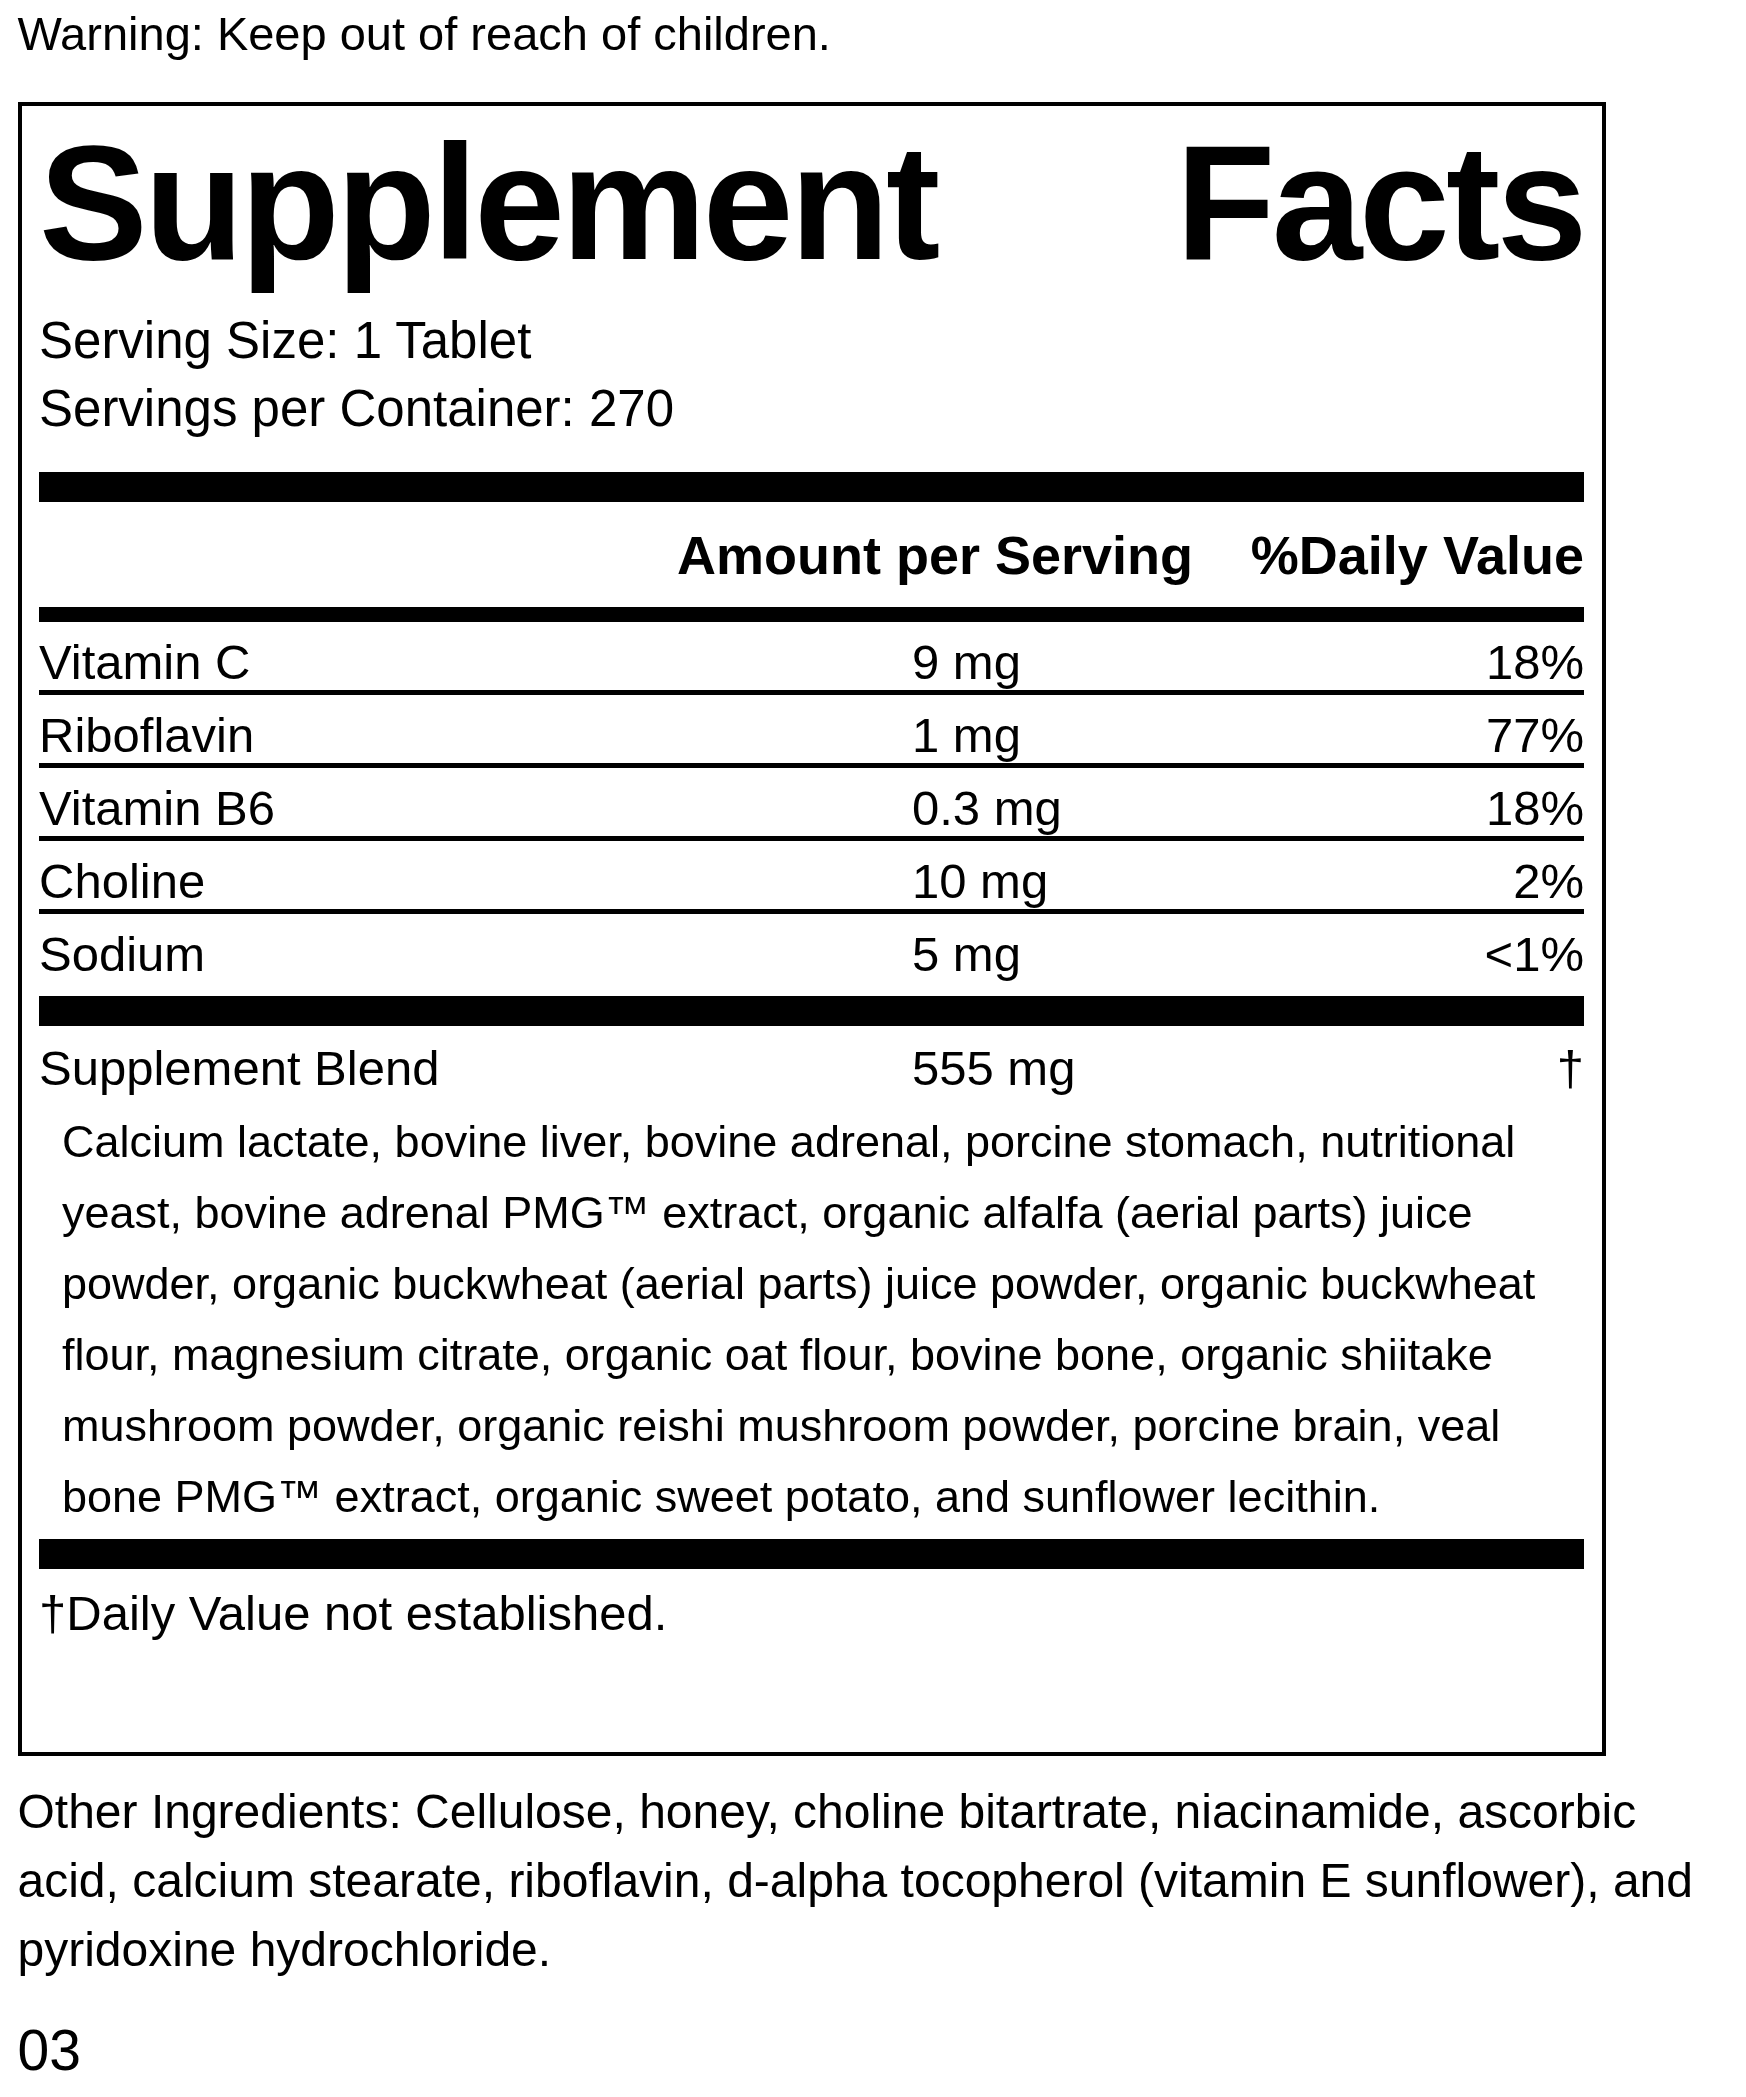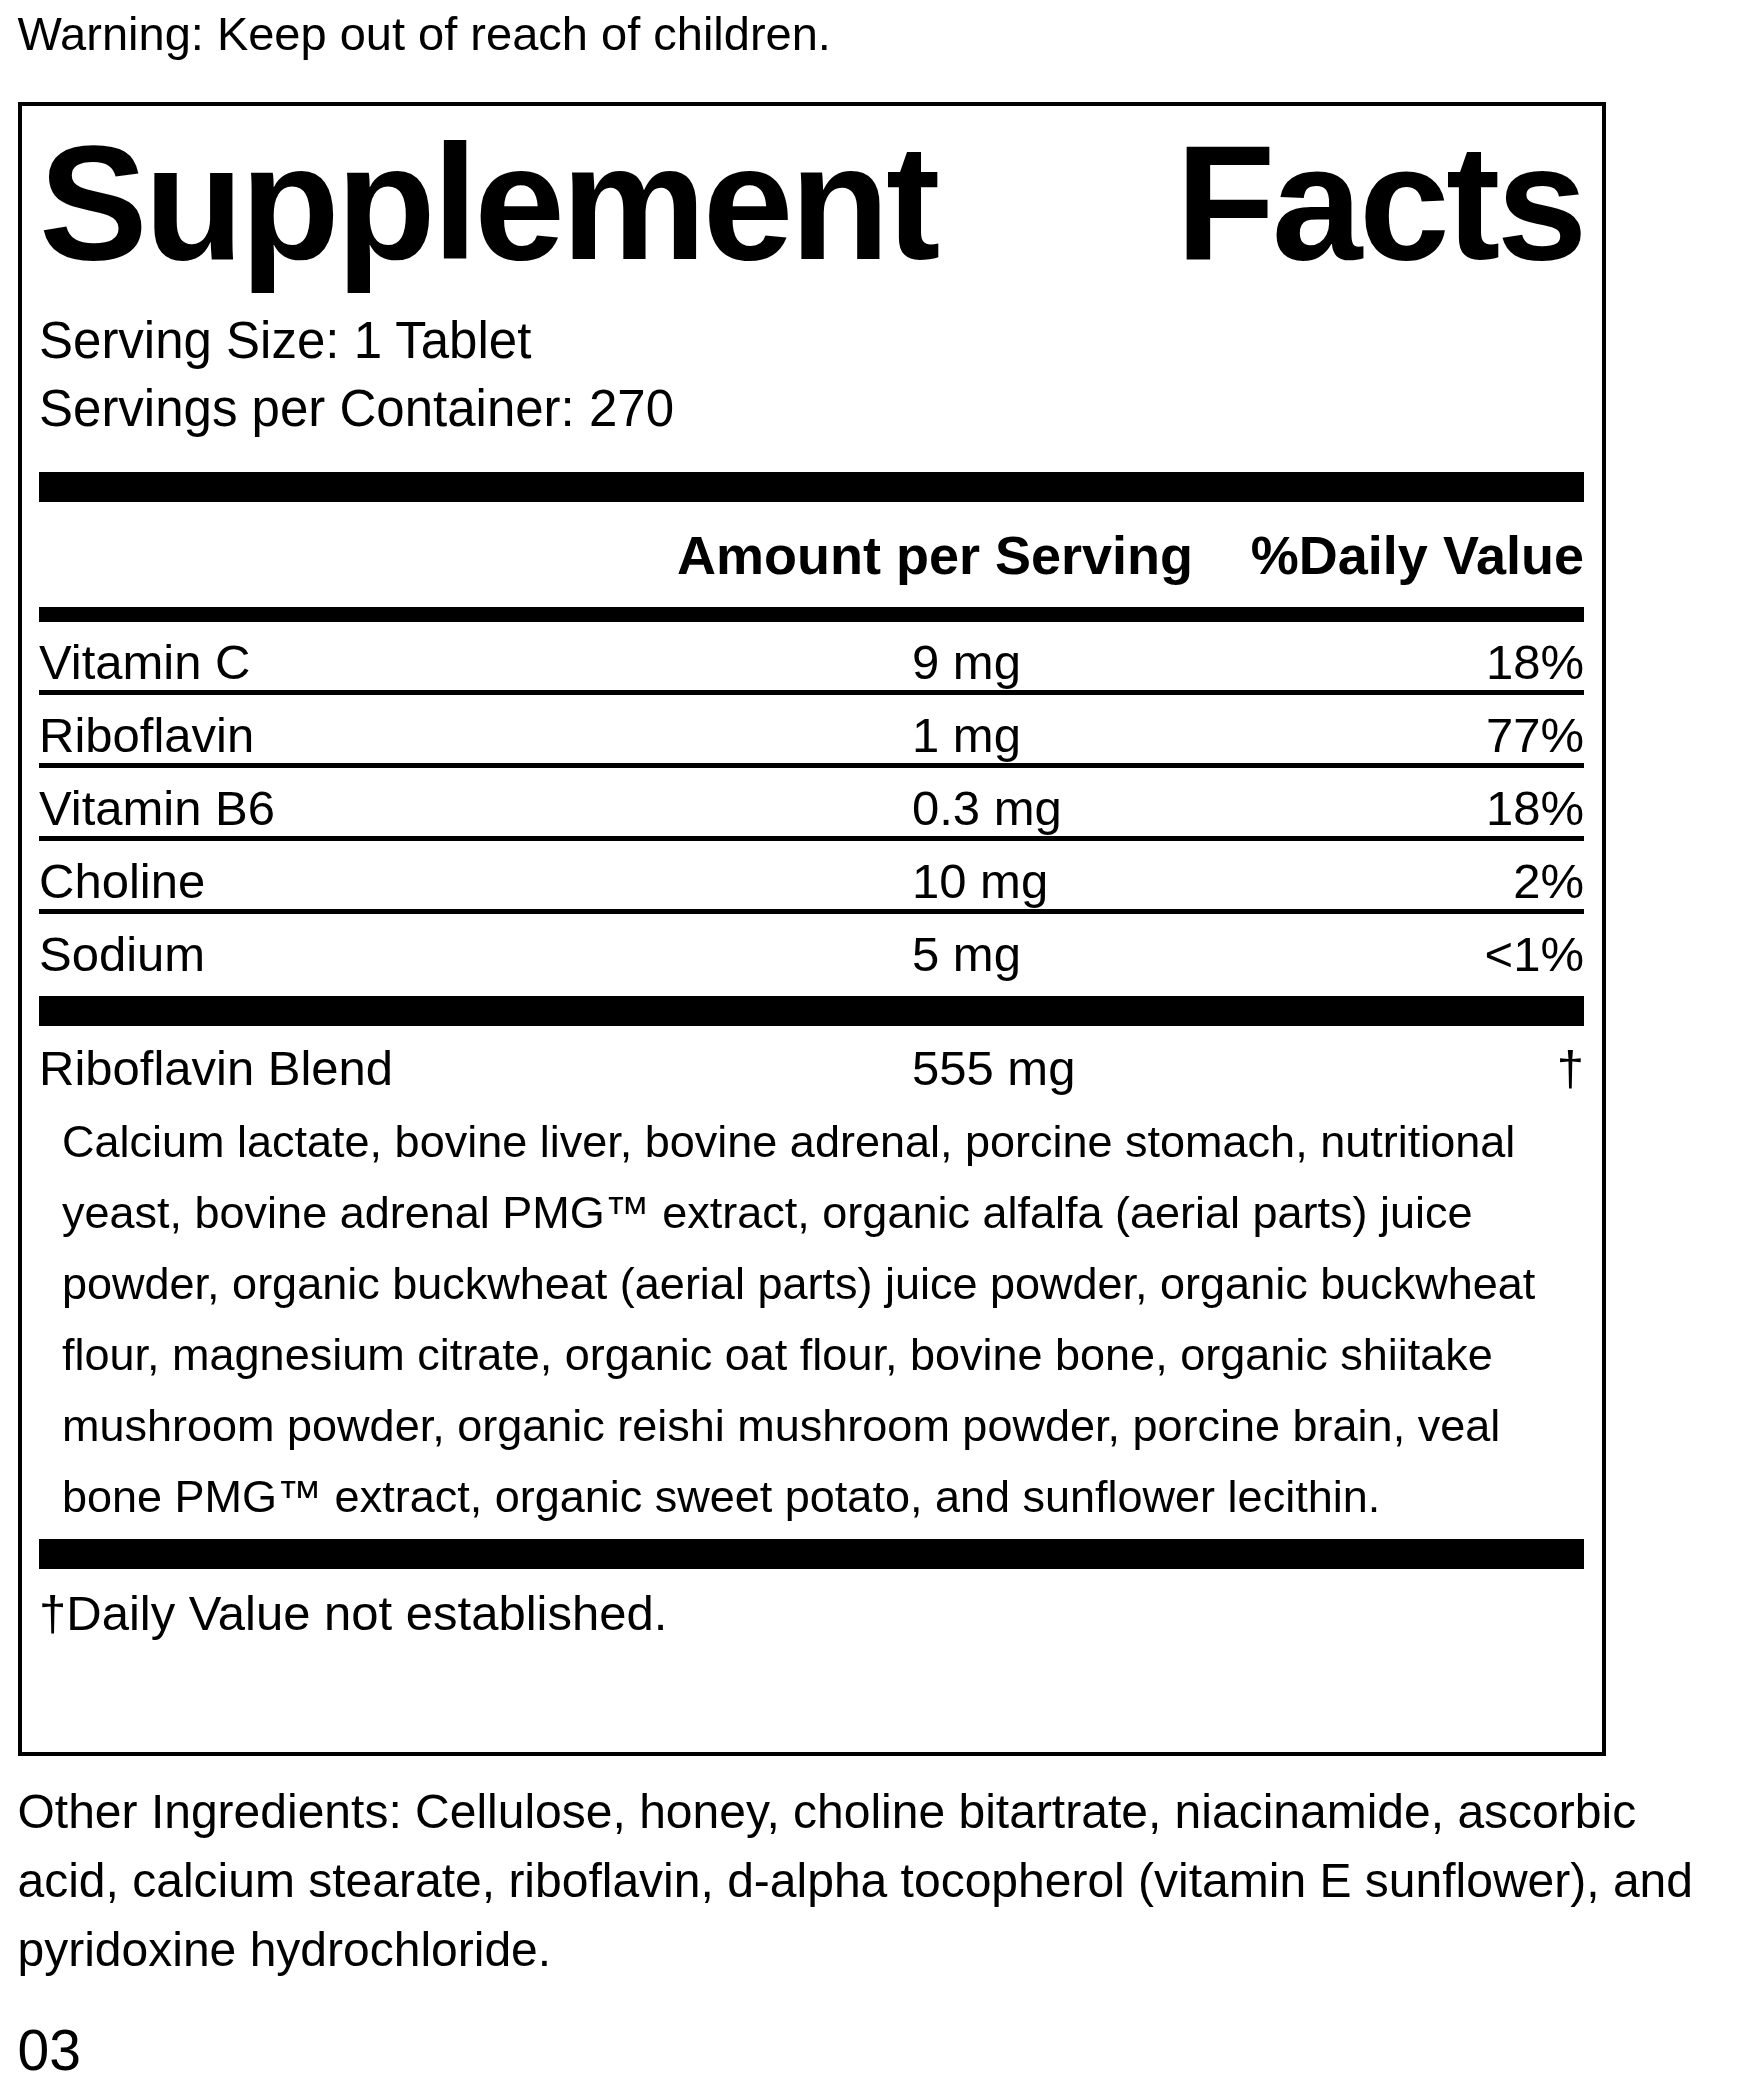--- a/index.html
+++ b/index.html
@@ -112,21 +112,21 @@
   </div>
   <div class="nutrient-row last">
     <span class="nutrient-name">Sodium</span>
     <span class="nutrient-amount">5 mg</span>
     <span class="nutrient-dv">&lt;1%</span>
   </div>
 
   <div class="bar bar-thick bar3"></div>
 
   <div class="blend-row">
-    <span class="nutrient-name">Riboflavin Blend</span>
+    <span class="nutrient-name">Supplement Blend</span>
     <span class="nutrient-amount">555 mg</span>
     <span class="nutrient-dv">†</span>
   </div>
 
   <div class="blend-description">Calcium lactate, bovine liver, bovine adrenal, porcine stomach, nutritional yeast, bovine adrenal PMG™ extract, organic alfalfa (aerial parts) juice powder, organic buckwheat (aerial parts) juice powder, organic buckwheat flour, magnesium citrate, organic oat flour, bovine bone, organic shiitake mushroom powder, organic reishi mushroom powder, porcine brain, veal bone PMG™ extract, organic sweet potato, and sunflower lecithin.</div>
 
   <div class="bar bar-thick bar4"></div>
 
   <div class="footnote">†Daily Value not established.</div>
 

